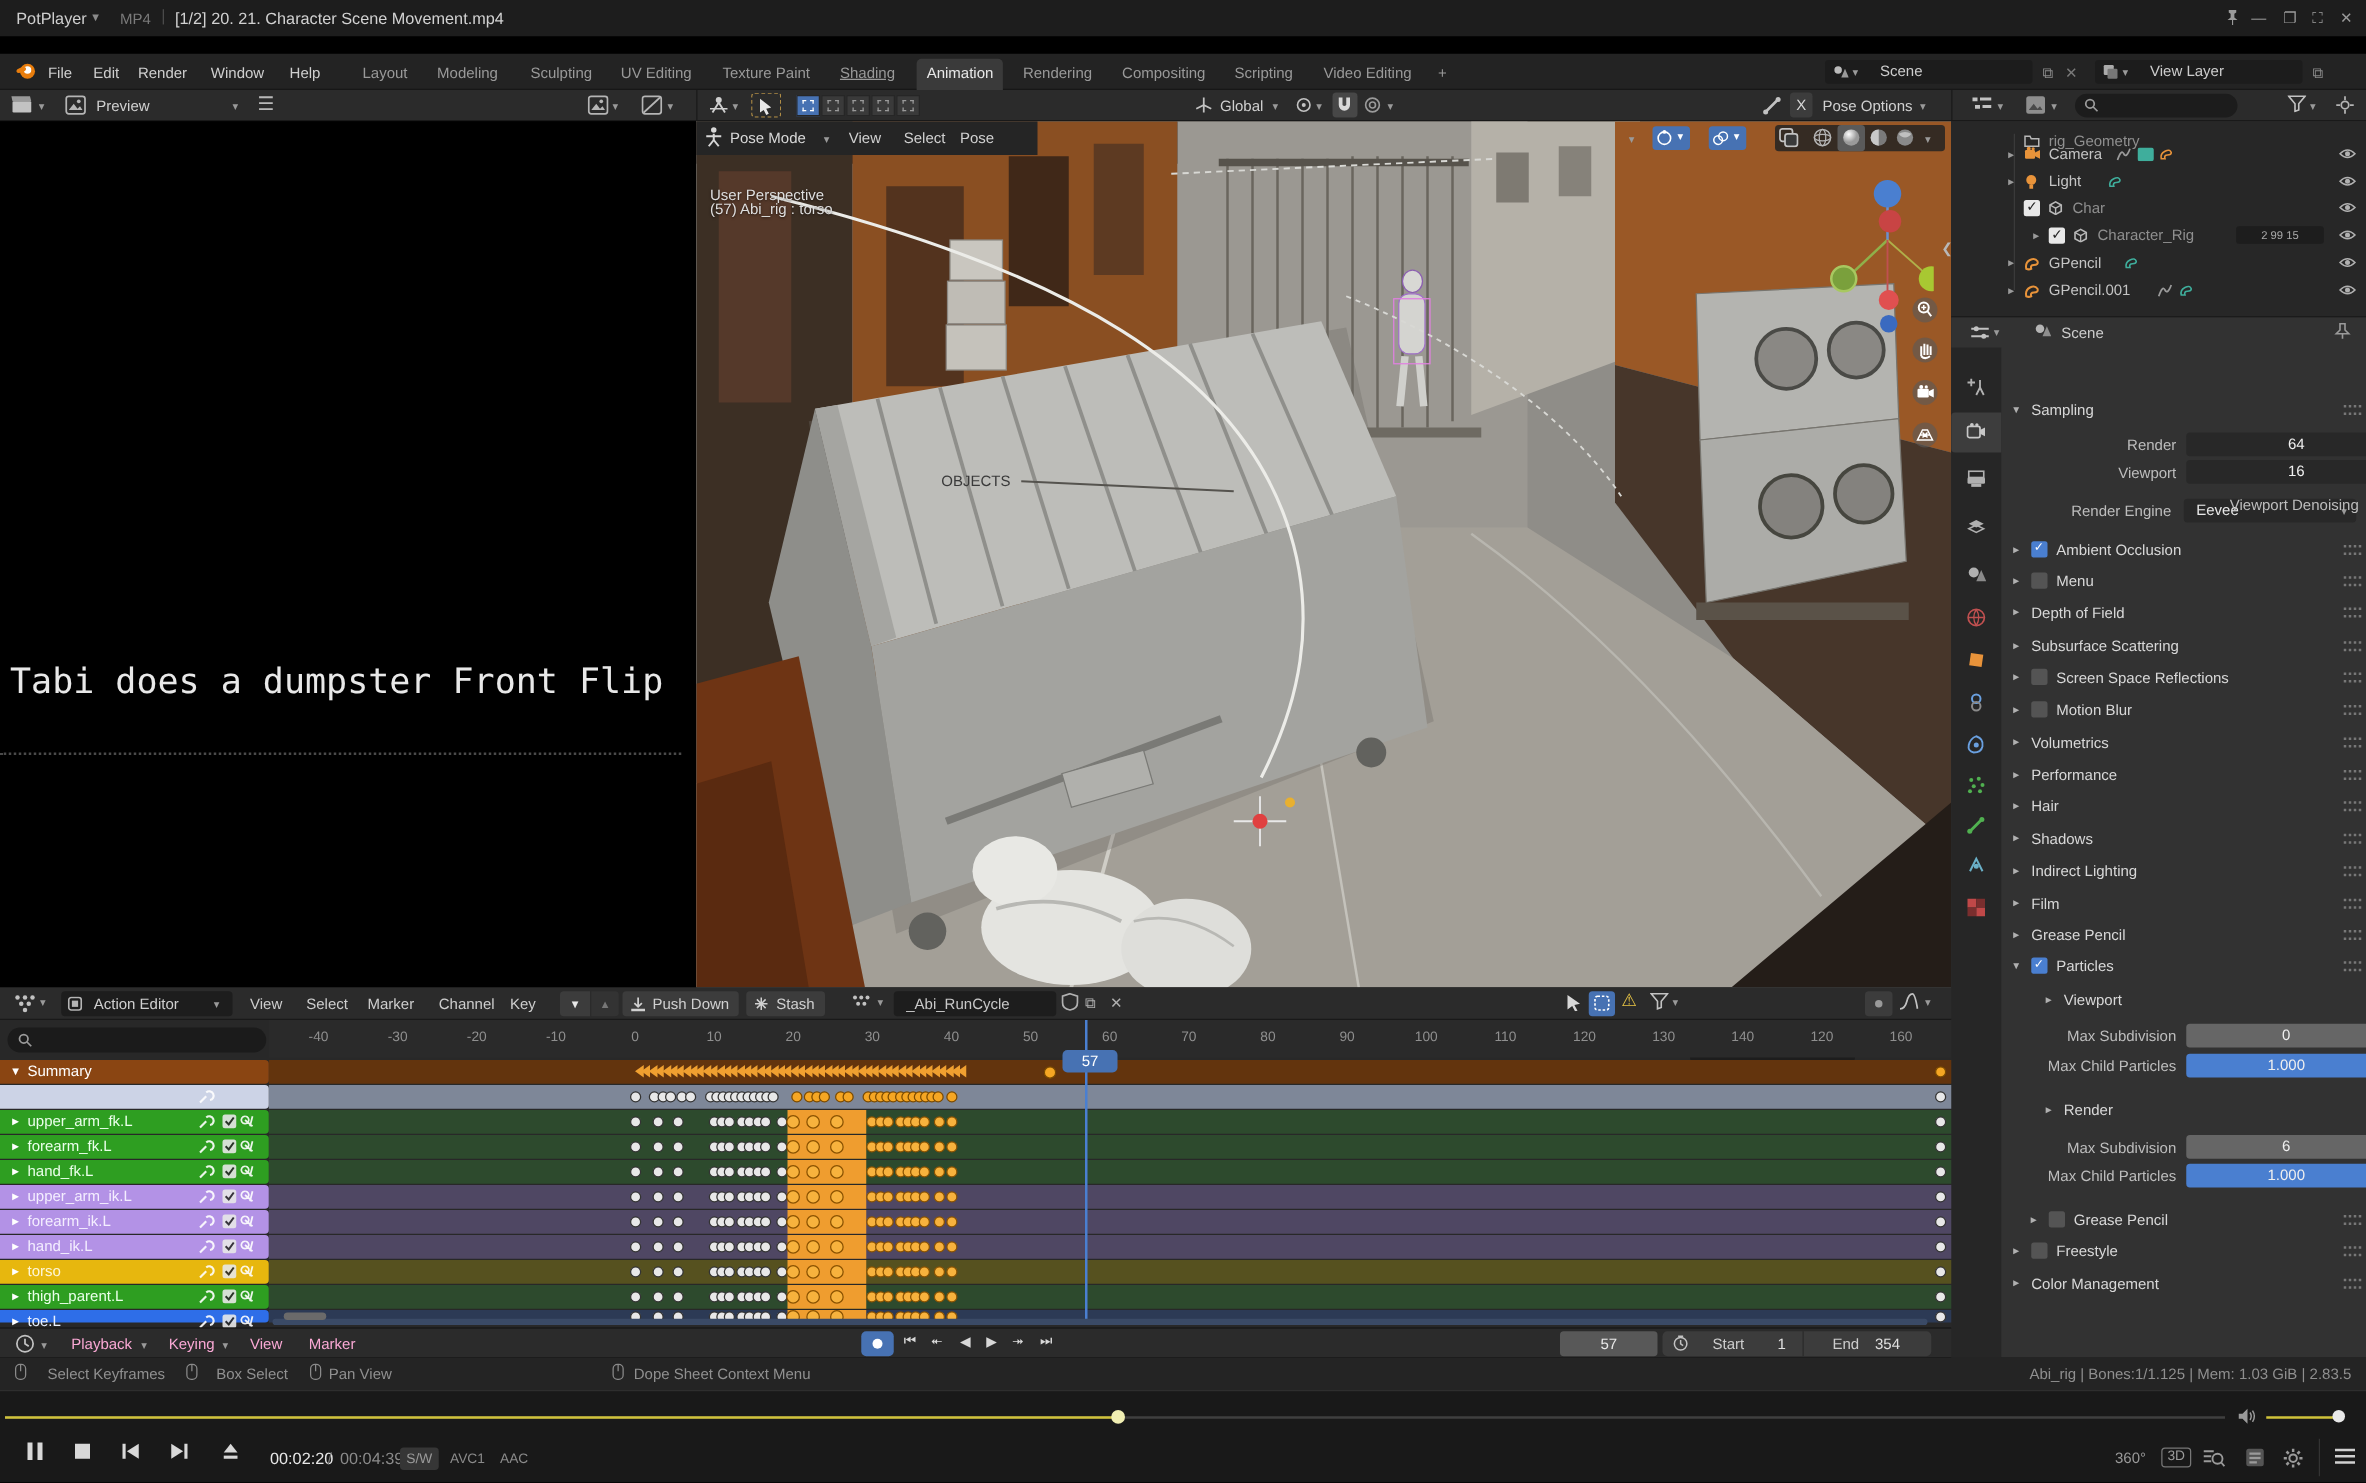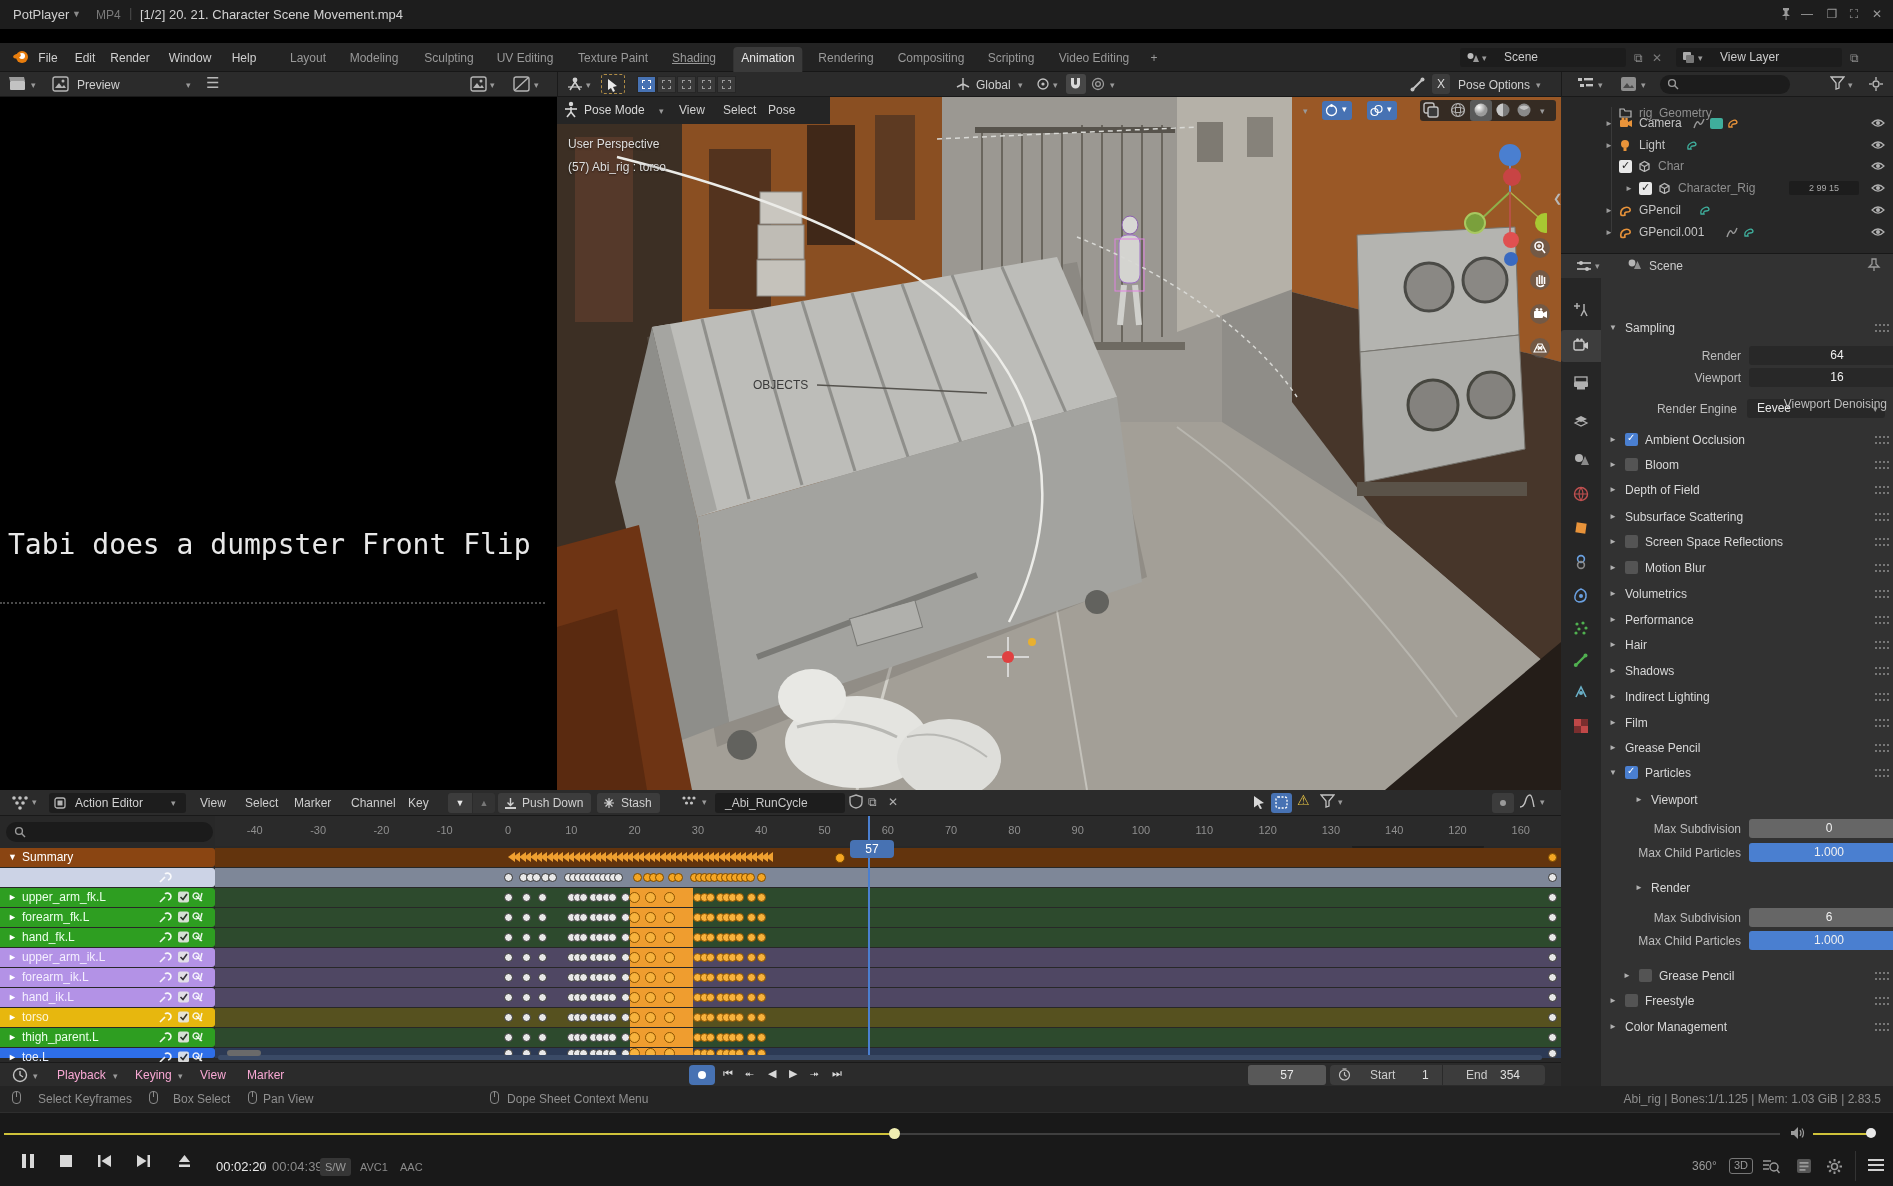--- a/index.html
+++ b/index.html
@@ -487,21 +487,21 @@
         </svg>
     </span>
     <span class="abs" style="left:959px; top:5px;">
       <svg width="16" height="16" viewBox="0 0 16 16">
           <circle cx="8" cy="8" r="6.5" fill="#8a8a8a"></circle>
           <path d="M3 5 Q8 2 13 5 Q11 8 8 8 Q5 8 3 5Z" fill="#c0c0c0"></path>
         </svg>
     </span>
     <span class="abs arrow" style="left:983px; top:9px;">▾</span>
 
-    <span class="vp-overlay" style="left:11px; top:40px;">User Perspective</span>
+    <span class="vp-overlay" style="left:11px; top:52px;">User Perspective</span>
     <span class="vp-overlay" style="left:11px; top:63px;">(57) Abi_rig : torso</span>
 
     
     <g>
     <span class="abs" style="left:900px; top:40px;">
       <svg width="90" height="130" viewBox="0 0 90 130">
         <line x1="53" y1="55" x2="53" y2="20" stroke="#6a8fd0" stroke-width="2"></line>
         <line x1="53" y1="55" x2="20" y2="86" stroke="#8fb04a" stroke-width="2"></line>
         <line x1="53" y1="55" x2="88" y2="86" stroke="#b0b04a" stroke-width="1.5"></line>
         <line x1="53" y1="55" x2="53" y2="103" stroke="#c05050" stroke-width="1.5"></line>
@@ -859,21 +859,21 @@
           </div>
           <div style="position: absolute; left: 40px; top: 176px; width: 292px; height: 22px;">
             <div style="position: absolute; left: 8px; top: 5px; font-size: 8px; color: rgb(176, 176, 176);">►</div>
             <div class="chk on" style="left: 24px; top: 3px;"></div>
             <div class="prop-section" style="position: absolute; left: 44px; top: 3px;">Ambient Occlusion</div>
             <div style="position: absolute; right: 4px; top: 6px; width: 14px; height: 8px; border-top: 2px dotted rgb(119, 119, 119); border-bottom: 2px dotted rgb(119, 119, 119);"></div>
           </div>
           <div style="position: absolute; left: 40px; top: 201px; width: 292px; height: 22px;">
             <div style="position: absolute; left: 8px; top: 5px; font-size: 8px; color: rgb(176, 176, 176);">►</div>
             <div class="chk" style="left: 24px; top: 3px;"></div>
-            <div class="prop-section" style="position: absolute; left: 44px; top: 3px;">Bloom</div>
+            <div class="prop-section" style="position: absolute; left: 44px; top: 3px;">Menu</div>
             <div style="position: absolute; right: 4px; top: 6px; width: 14px; height: 8px; border-top: 2px dotted rgb(119, 119, 119); border-bottom: 2px dotted rgb(119, 119, 119);"></div>
           </div>
           <div style="position: absolute; left: 40px; top: 226px; width: 292px; height: 22px;">
             <div style="position: absolute; left: 8px; top: 5px; font-size: 8px; color: rgb(176, 176, 176);">►</div>
             <div class="prop-section" style="position: absolute; left: 24px; top: 3px;">Depth of Field</div>
             <div style="position: absolute; right: 4px; top: 6px; width: 14px; height: 8px; border-top: 2px dotted rgb(119, 119, 119); border-bottom: 2px dotted rgb(119, 119, 119);"></div>
           </div>
           <div style="position: absolute; left: 40px; top: 253px; width: 292px; height: 22px;">
             <div style="position: absolute; left: 8px; top: 5px; font-size: 8px; color: rgb(176, 176, 176);">►</div>
             <div class="prop-section" style="position: absolute; left: 24px; top: 3px;">Subsurface Scattering</div>

